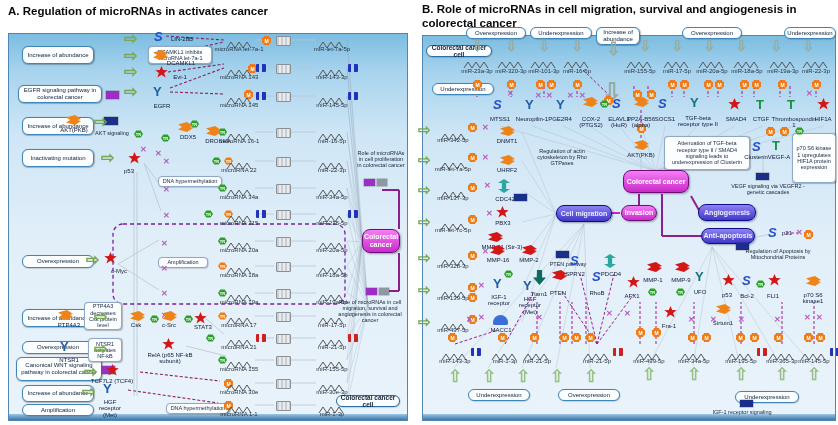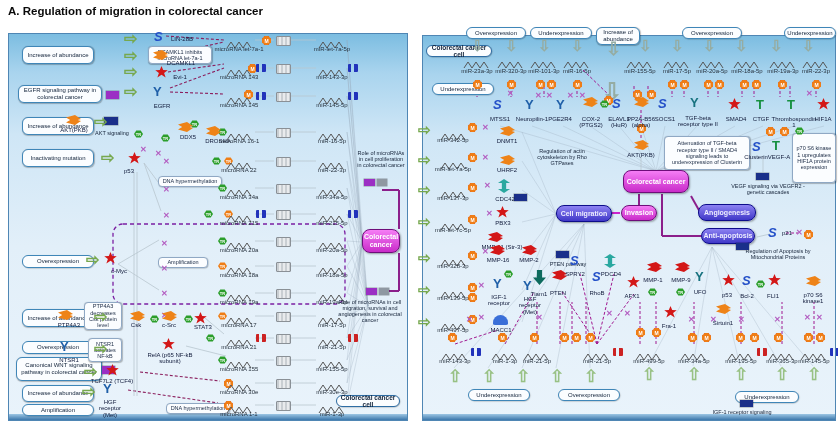--- a/index.html
+++ b/index.html
@@ -51,21 +51,22 @@
   .ba.r{color:#76a84e}.ba.d{color:#95aca2}.ba.u{color:#98c184}
   .picon{position:absolute;box-shadow:0 0 0 .5px rgba(0,0,0,.35)}
   svg.overlay{position:absolute;left:0;top:0;pointer-events:none}
 </style>
 </head>
 <body>
 
 <div id="stage">
   <div class="panel" id="panelA"></div>
   <div class="panel" id="panelB"></div>
-  <div class="title" id="titleA">A. Regulation of migration in colorectal cancer</div>
+  <div class="title" id="titleA">A. Regulation of microRNAs in activates cancer</div>
+  <div class="title" id="titleB">B. Role of microRNAs in cell migration, survival and angiogenesis in colorectal cancer</div>
 <svg class="overlay" width="838" height="425">
       <line x1="255" y1="40" x2="274" y2="40" stroke="#b9c6cf" stroke-width="0.8"></line>
       <line x1="291" y1="40" x2="316" y2="40" stroke="#b9c6cf" stroke-width="0.8"></line>
       <line x1="347" y1="40" x2="362" y2="242" stroke="rgba(150,168,186,0.5)" stroke-width="0.6"></line>
       <line x1="347" y1="40" x2="368" y2="306" stroke="rgba(150,168,186,0.5)" stroke-width="0.6"></line>
       <line x1="255" y1="68" x2="274" y2="68" stroke="#b9c6cf" stroke-width="0.8"></line>
       <line x1="291" y1="68" x2="316" y2="68" stroke="#b9c6cf" stroke-width="0.8"></line>
       <line x1="347" y1="68" x2="362" y2="242" stroke="rgba(150,168,186,0.5)" stroke-width="0.6"></line>
       <line x1="347" y1="68" x2="368" y2="306" stroke="rgba(150,168,186,0.5)" stroke-width="0.6"></line>
       <line x1="255" y1="96" x2="274" y2="96" stroke="#b9c6cf" stroke-width="0.8"></line>

